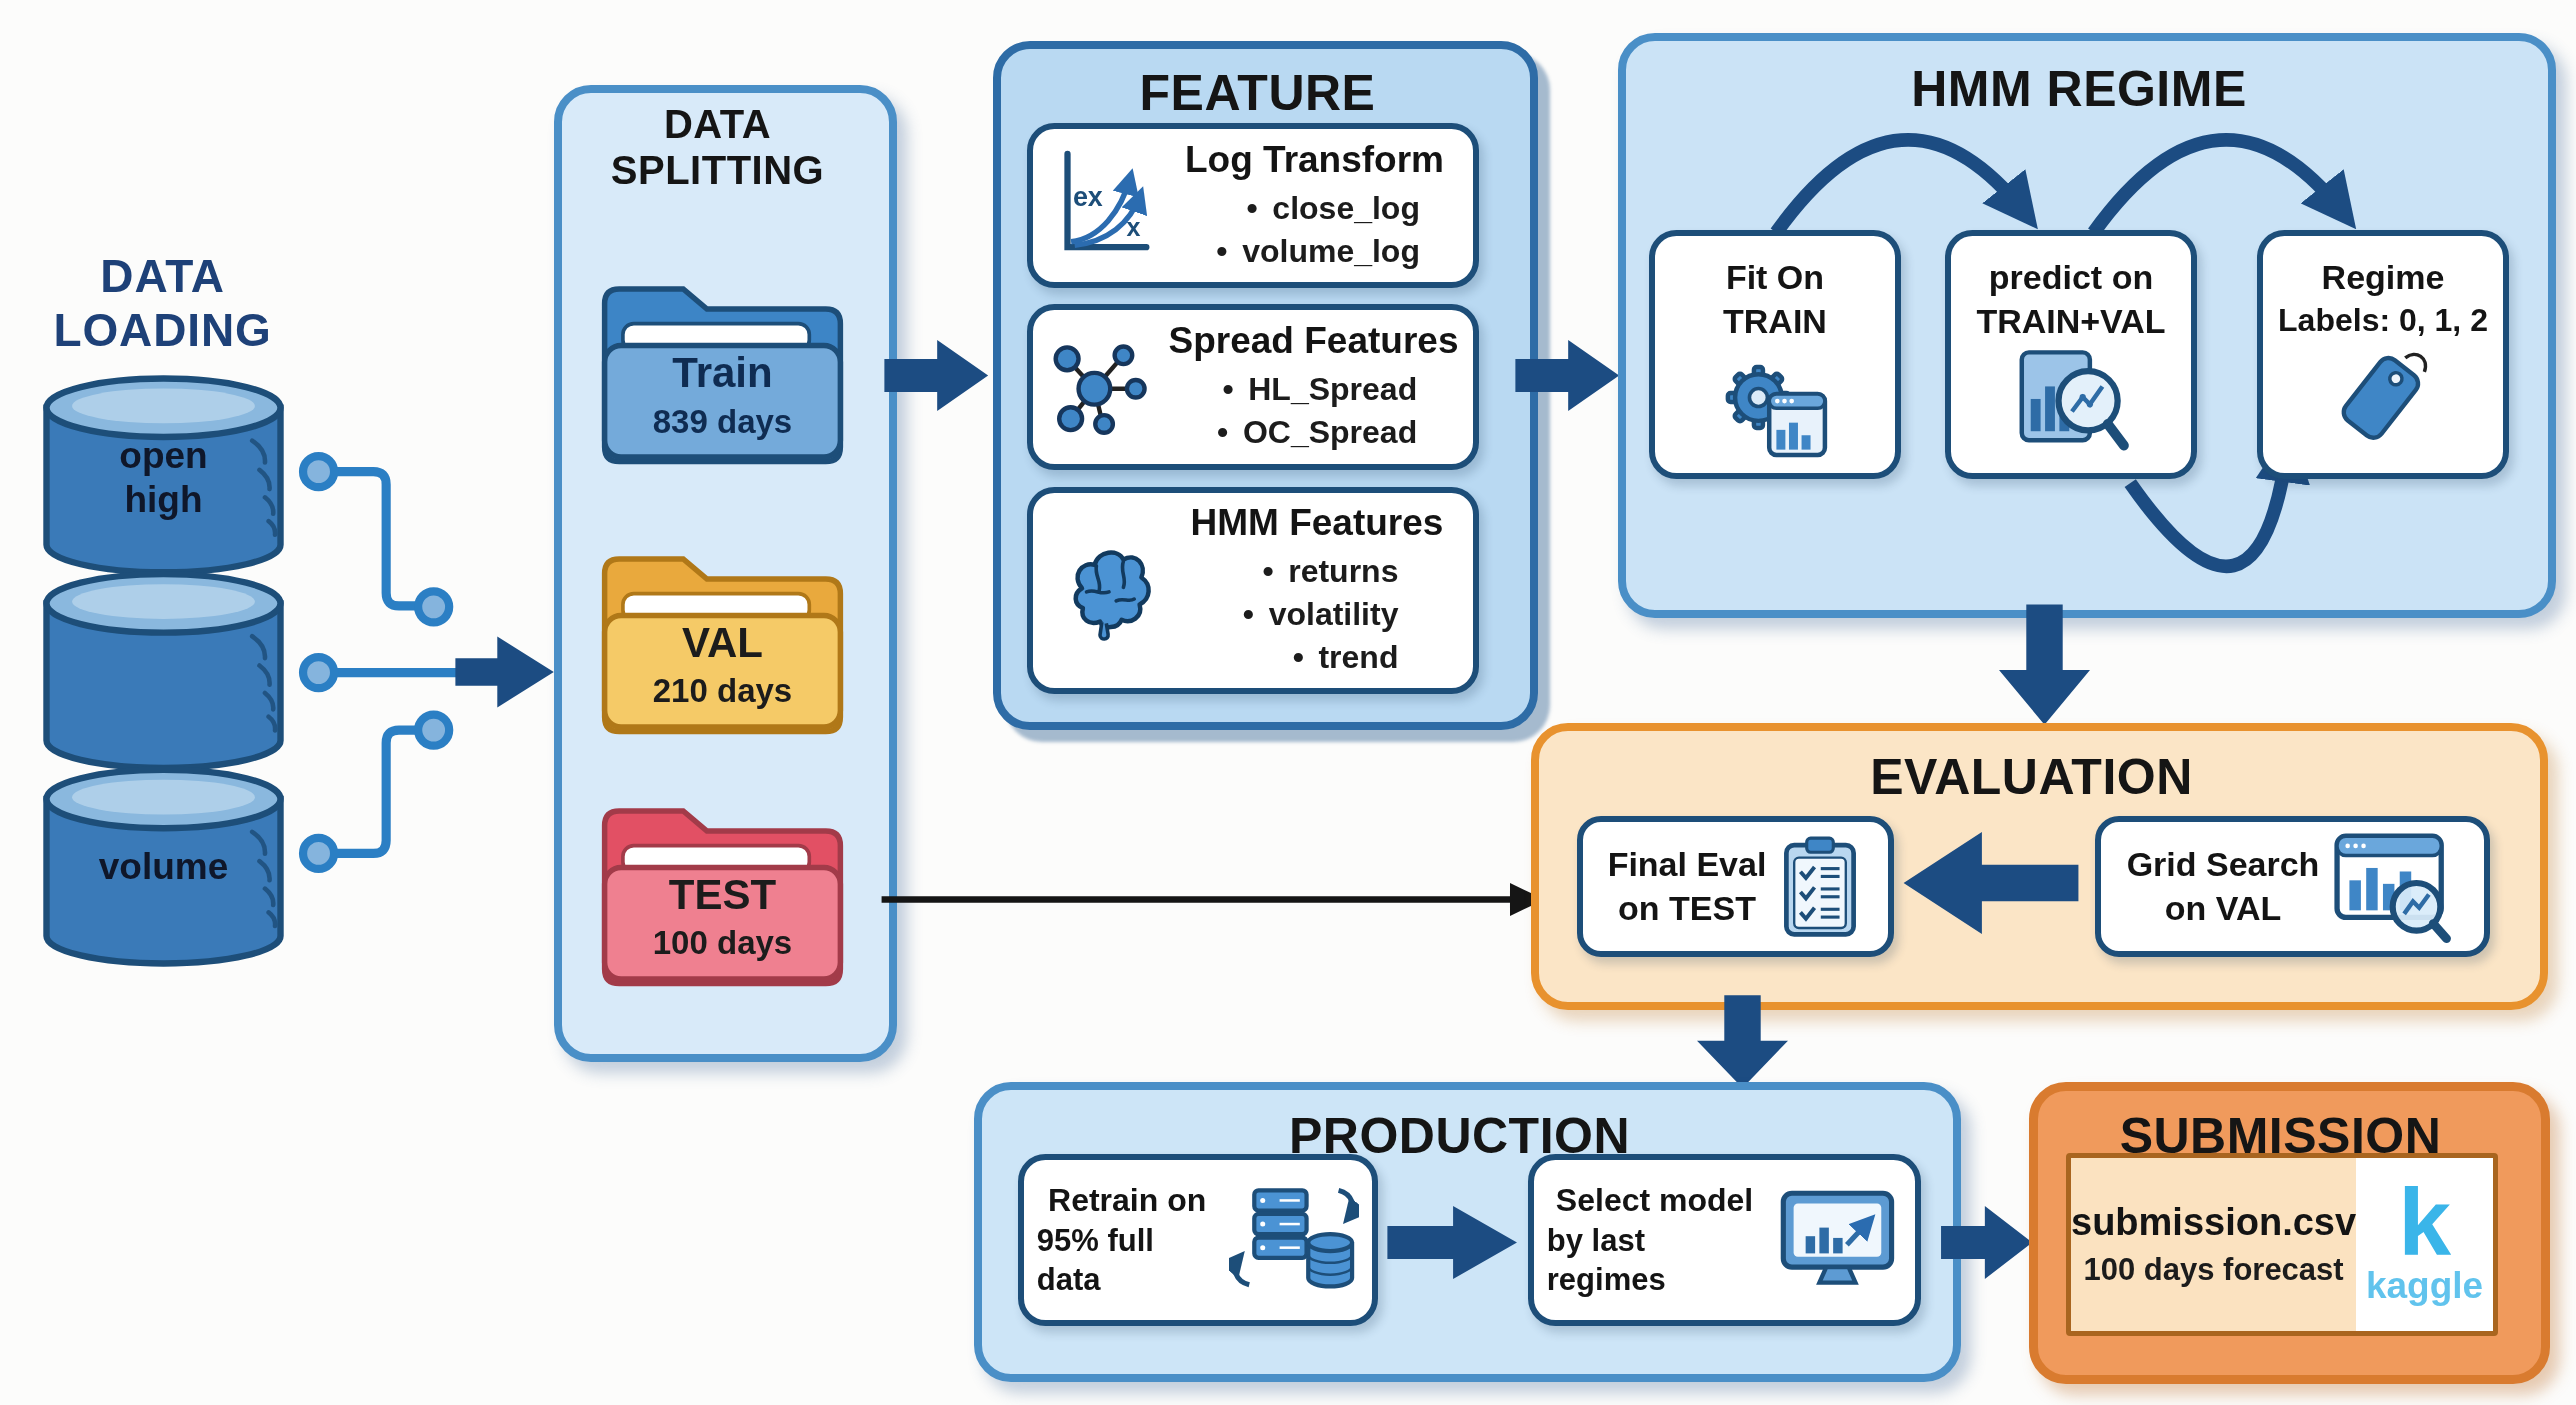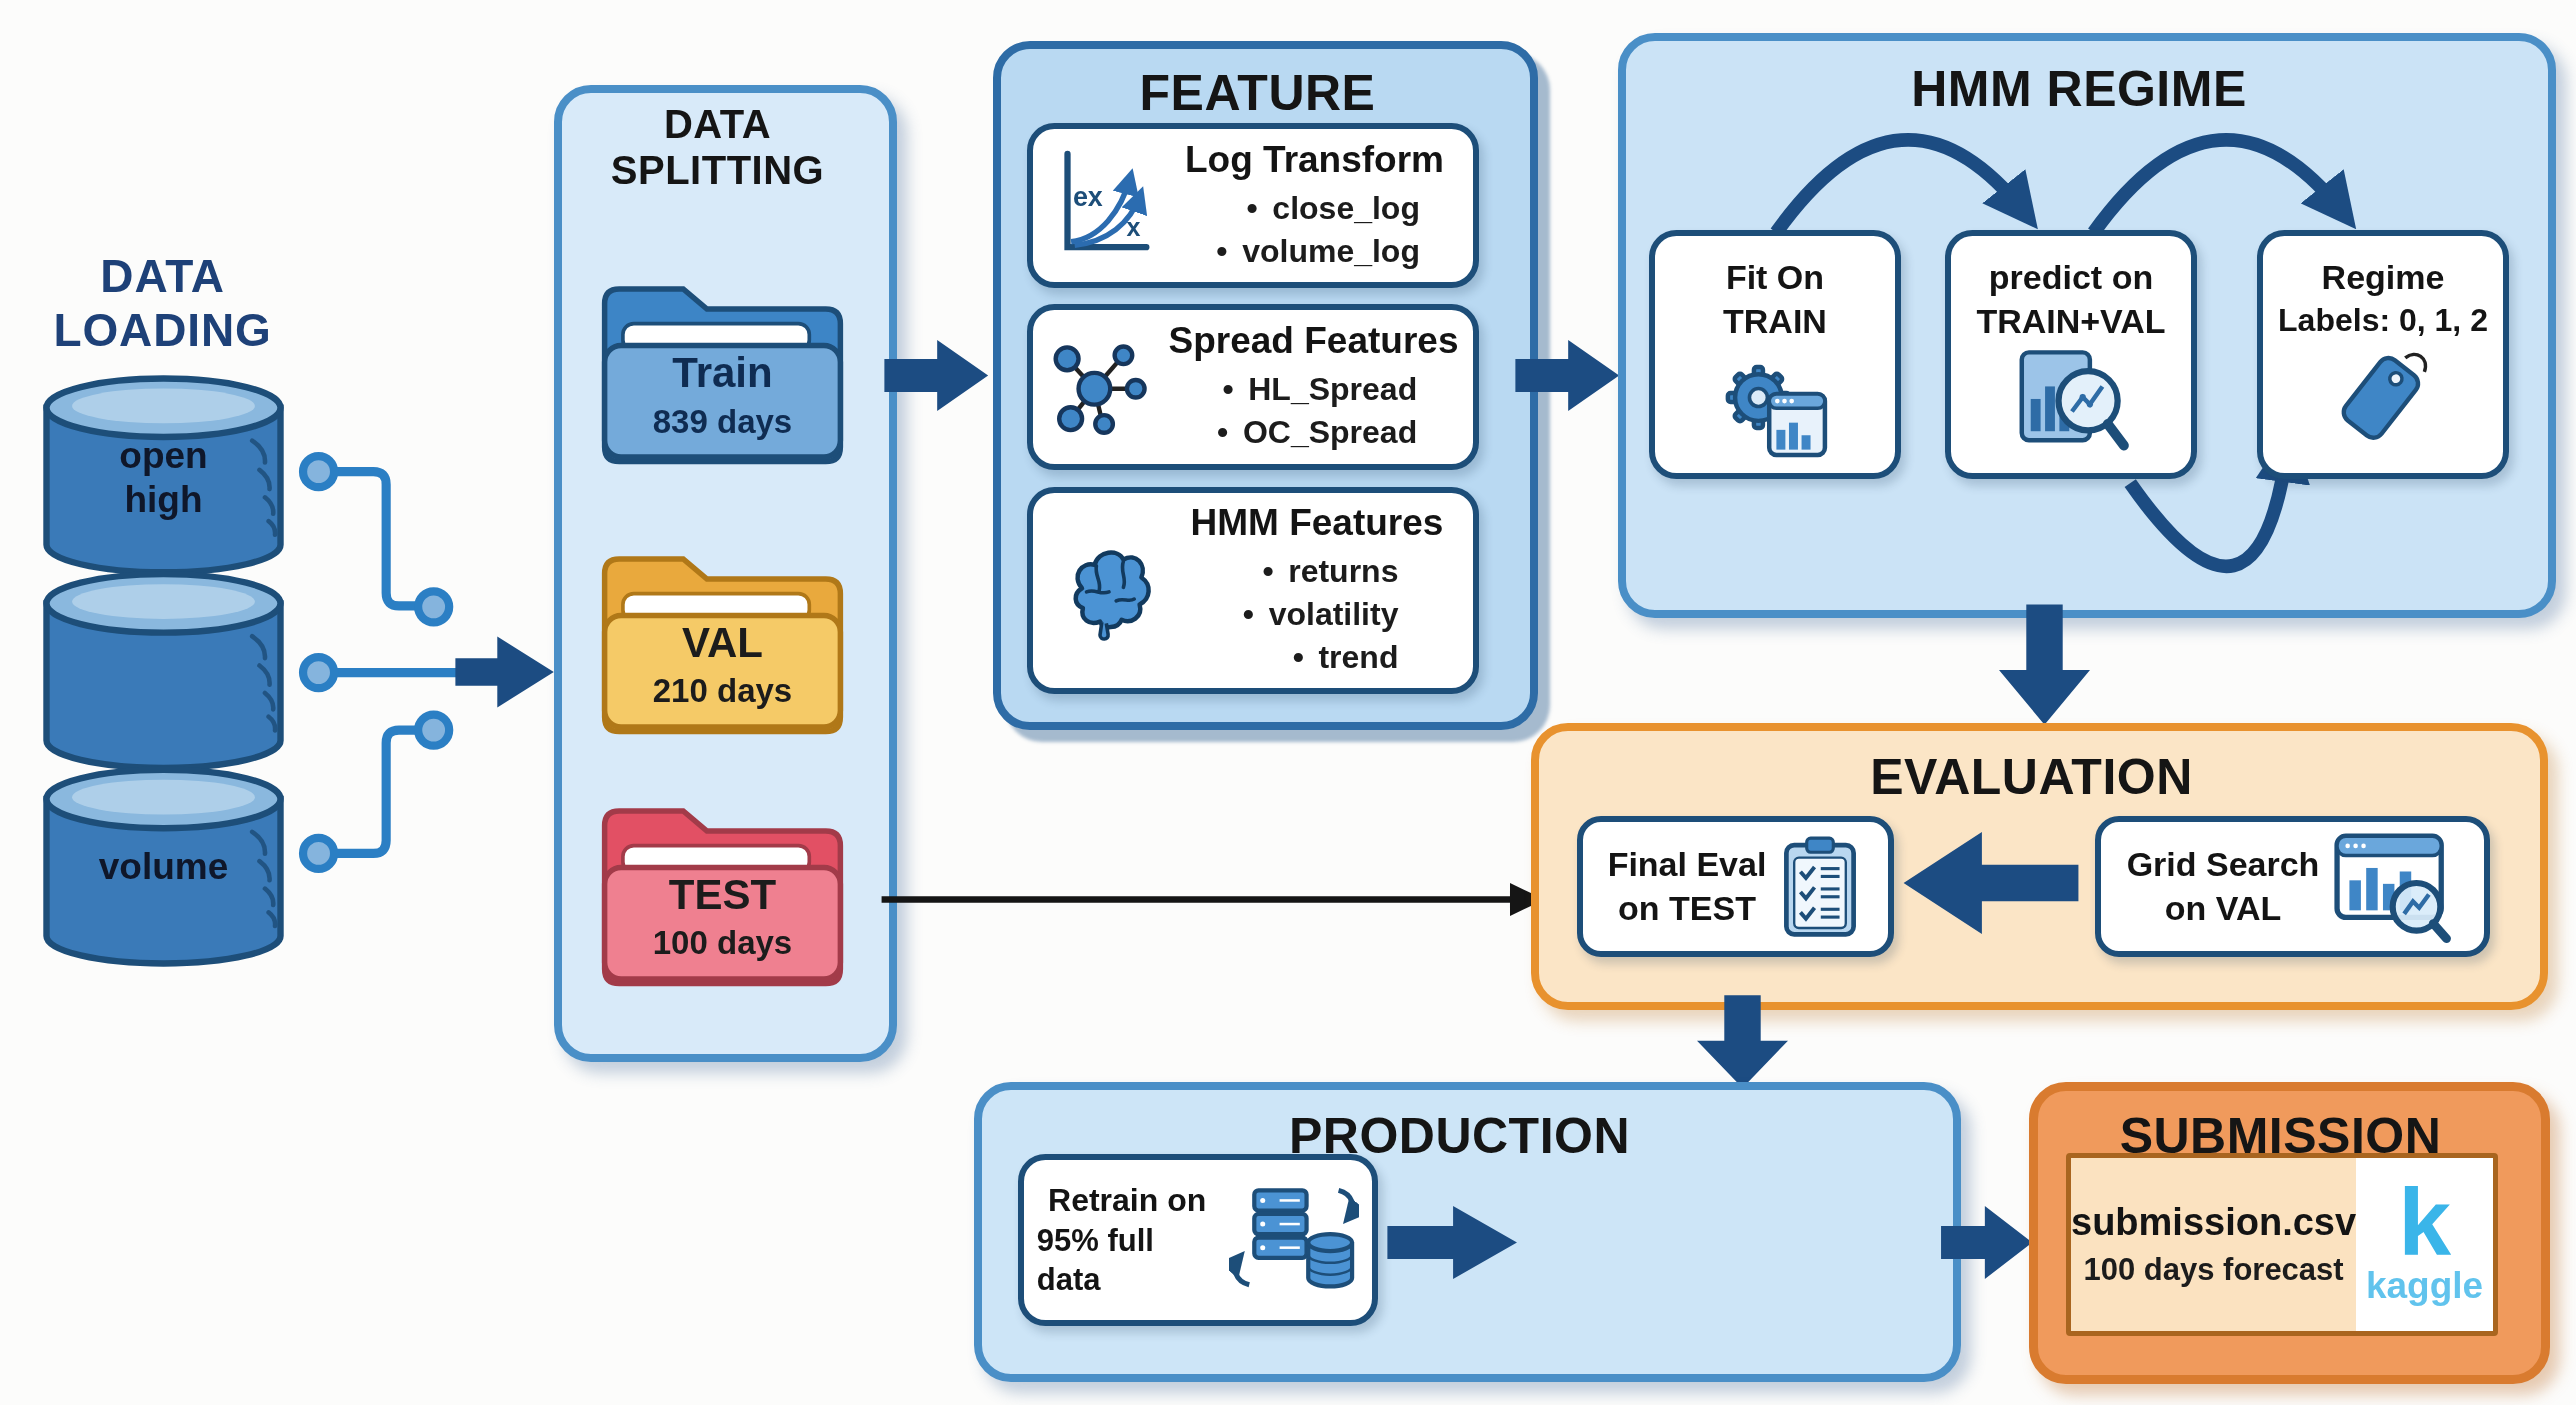--- a/index.html
+++ b/index.html
@@ -367,20 +367,35 @@
       <path d="M94,84 A26,10 0 0 0 146,84 M94,98 A26,10 0 0 0 146,98" stroke="#1d4e79" stroke-width="3" fill="none"></path>
       <path d="M130,8 C146,12 152,28 142,40" stroke="#1d4e79" stroke-width="6" fill="none" marker-end="url(#mdark)"></path>
       <path d="M24,120 C8,116 2,100 12,88" stroke="#1d4e79" stroke-width="6" fill="none" marker-end="url(#mdark)"></path>
     </svg>
   </div>
 
   <svg class="abs" style="left:1387px;top:1206px;" width="134" height="73" viewBox="0 0 146 80">
     <polygon points="0,22 72,22 72,0 142,40 72,80 72,58 0,58" fill="#1c4c82"></polygon>
   </svg>
 
+  <div class="card flexrow" style="left:1528px;top:1154px;width:393px;height:172px;">
+    <div class="flexcol">
+      <div class="c-line2" style="font-size:32px;font-weight:800">Select model</div>
+      <div class="c-line2" style="font-size:31px">by last regimes</div>
+    </div>
+    <svg width="135" height="115" viewBox="0 0 150 130">
+      <rect x="12" y="10" width="126" height="86" rx="10" fill="#5d9bd3" stroke="#1d4e79" stroke-width="6"></rect>
+      <rect x="24" y="22" width="102" height="62" rx="5" fill="#f0f7fd"></rect>
+      <rect x="38" y="60" width="11" height="20" fill="#2e6ca6"></rect>
+      <rect x="54" y="50" width="11" height="30" fill="#2e6ca6"></rect>
+      <rect x="70" y="62" width="11" height="18" fill="#2e6ca6"></rect>
+      <path d="M86,70 L112,42" stroke="#2e6ca6" stroke-width="6" fill="none" marker-end="url(#mblue)"></path>
+      <path d="M62,96 h26 l8,18 h-42 z" fill="#5d9bd3" stroke="#1d4e79" stroke-width="5"></path>
+    </svg>
+  </div>
 
   <svg class="abs" style="left:1941px;top:1206px;" width="95" height="73" viewBox="0 0 104 80">
     <polygon points="0,22 48,22 48,0 100,40 48,80 48,58 0,58" fill="#1c4c82"></polygon>
   </svg>
 
   <div class="panel p-sub" style="left:2029px;top:1082px;width:503px;height:284px;"></div>
   <div class="sec-title" style="left:2029px;top:1107px;width:503px;">SUBMISSION</div>
 
   <div class="abs" style="left:2066px;top:1153px;width:432px;height:183px;border:5.5px solid #a9651f;
        border-radius:4px;overflow:hidden;display:flex;box-sizing:border-box;background:#fff;">

